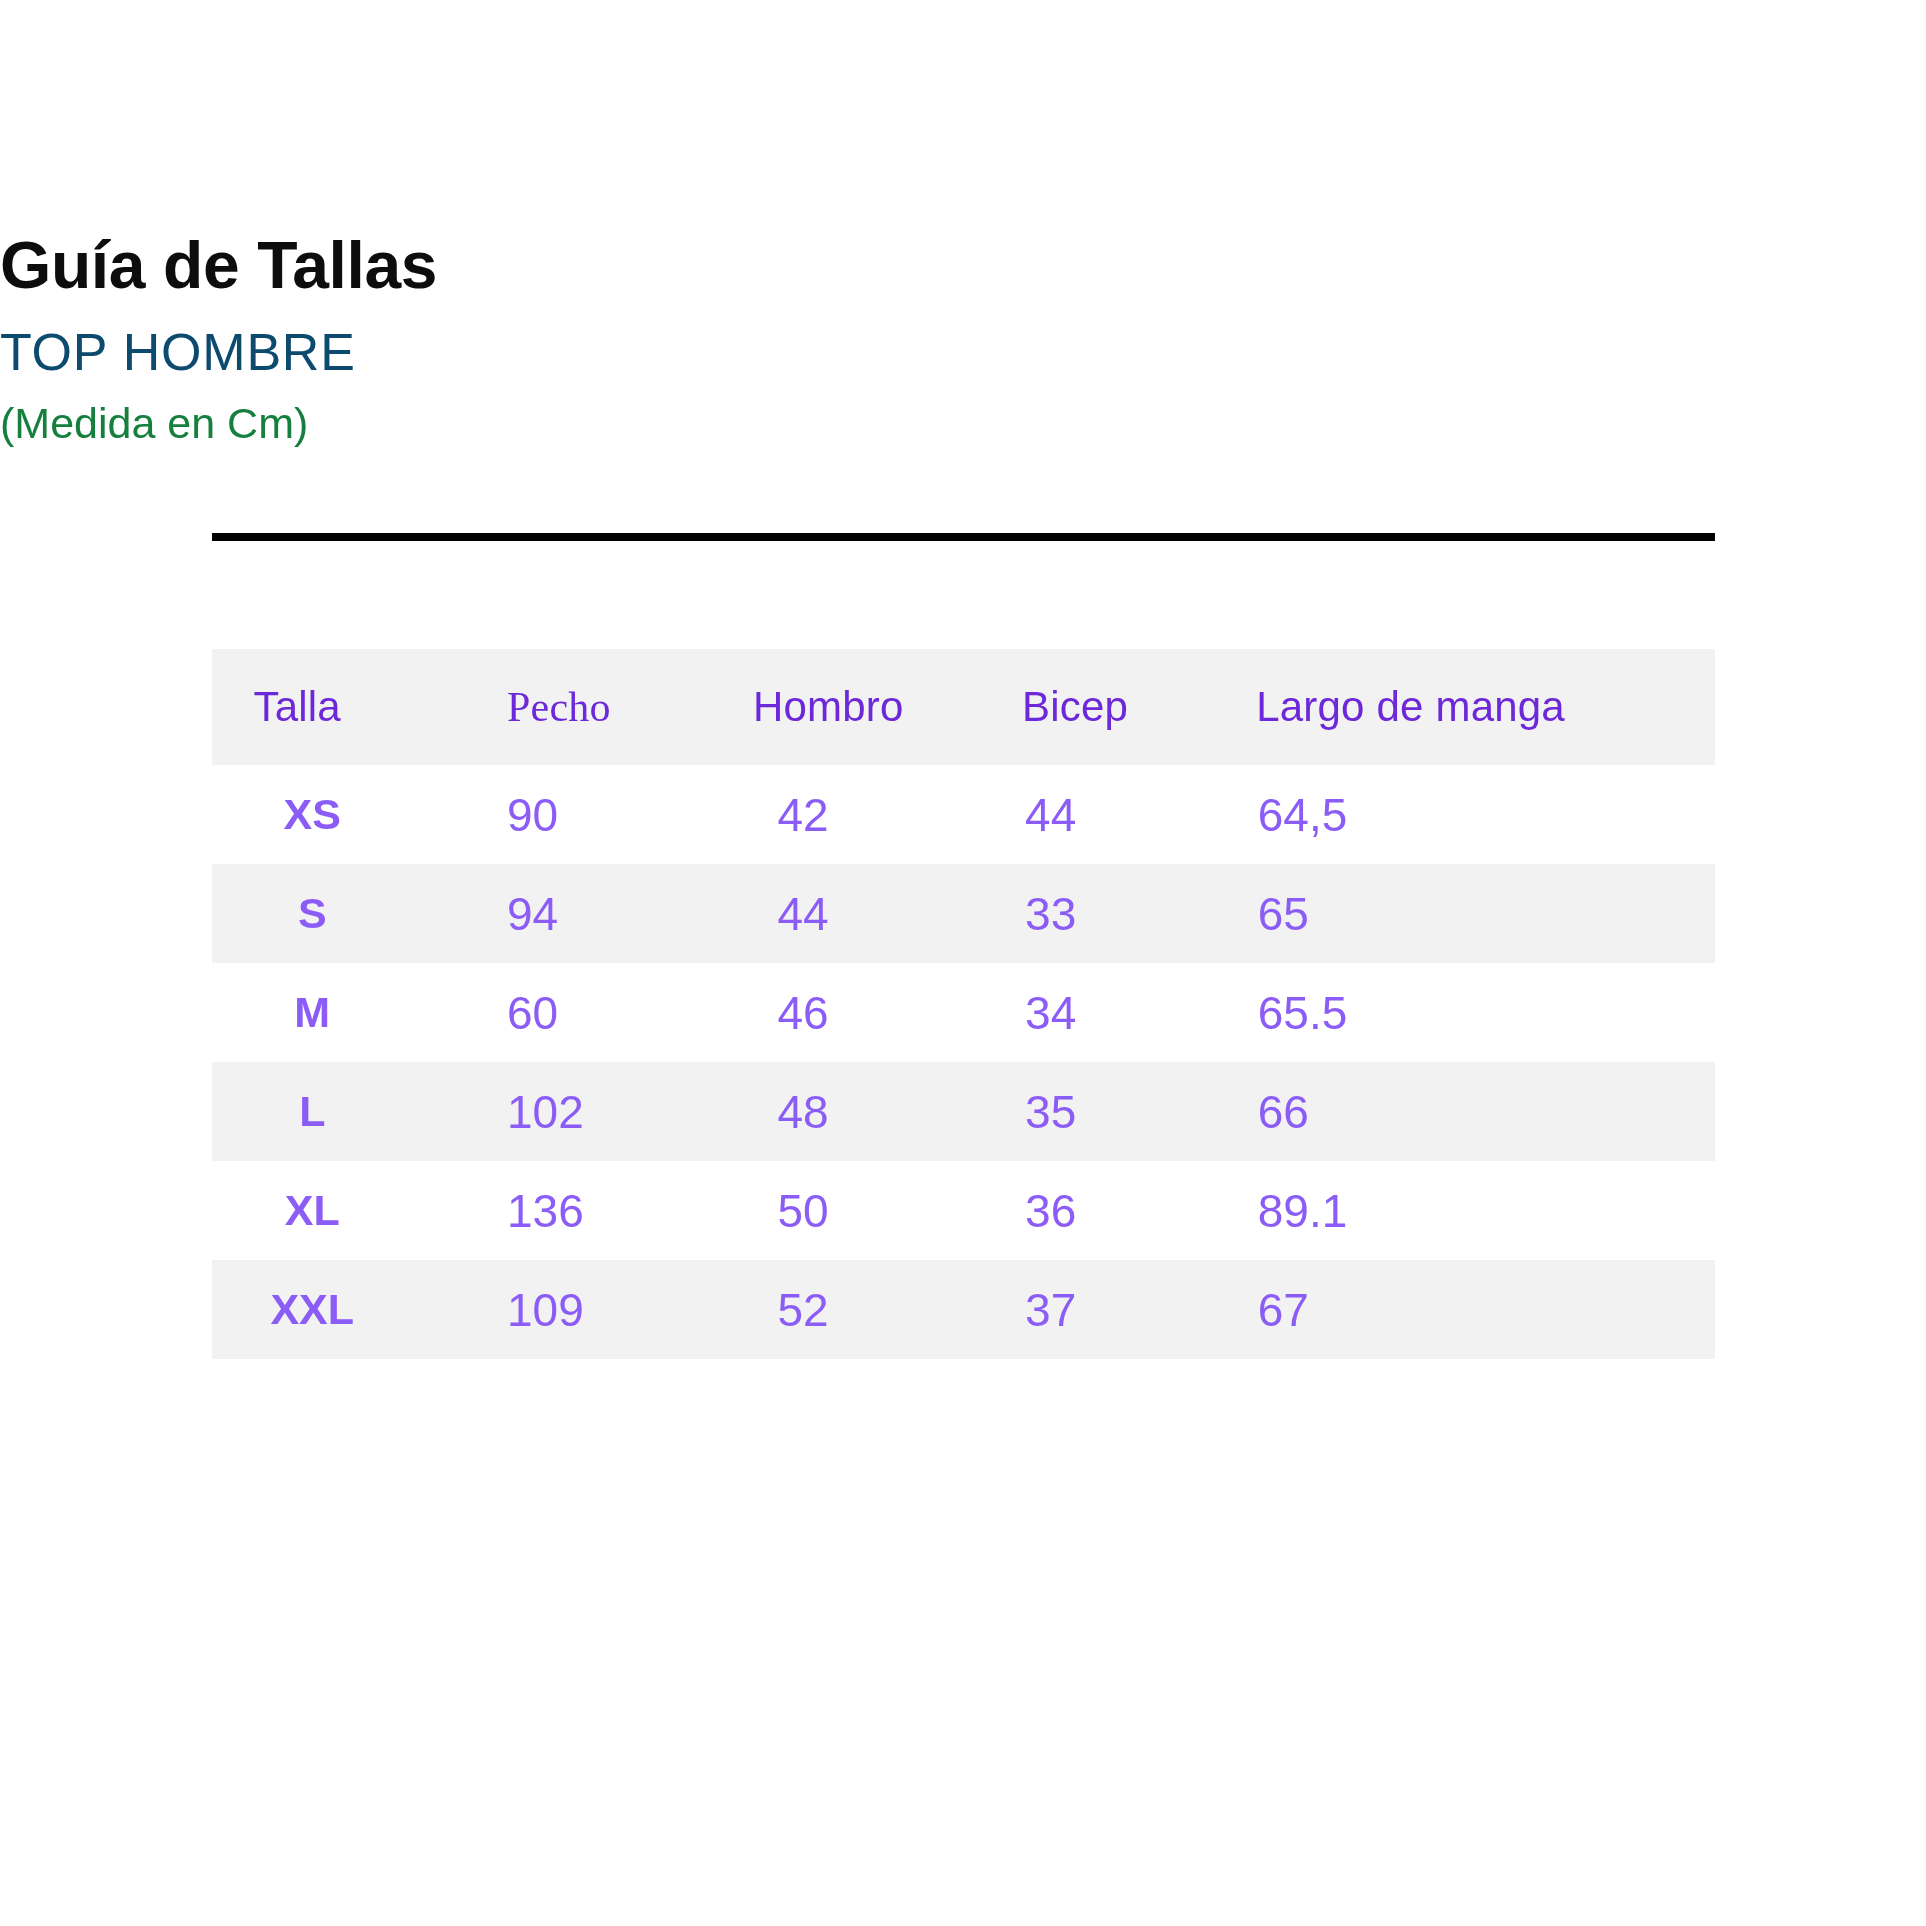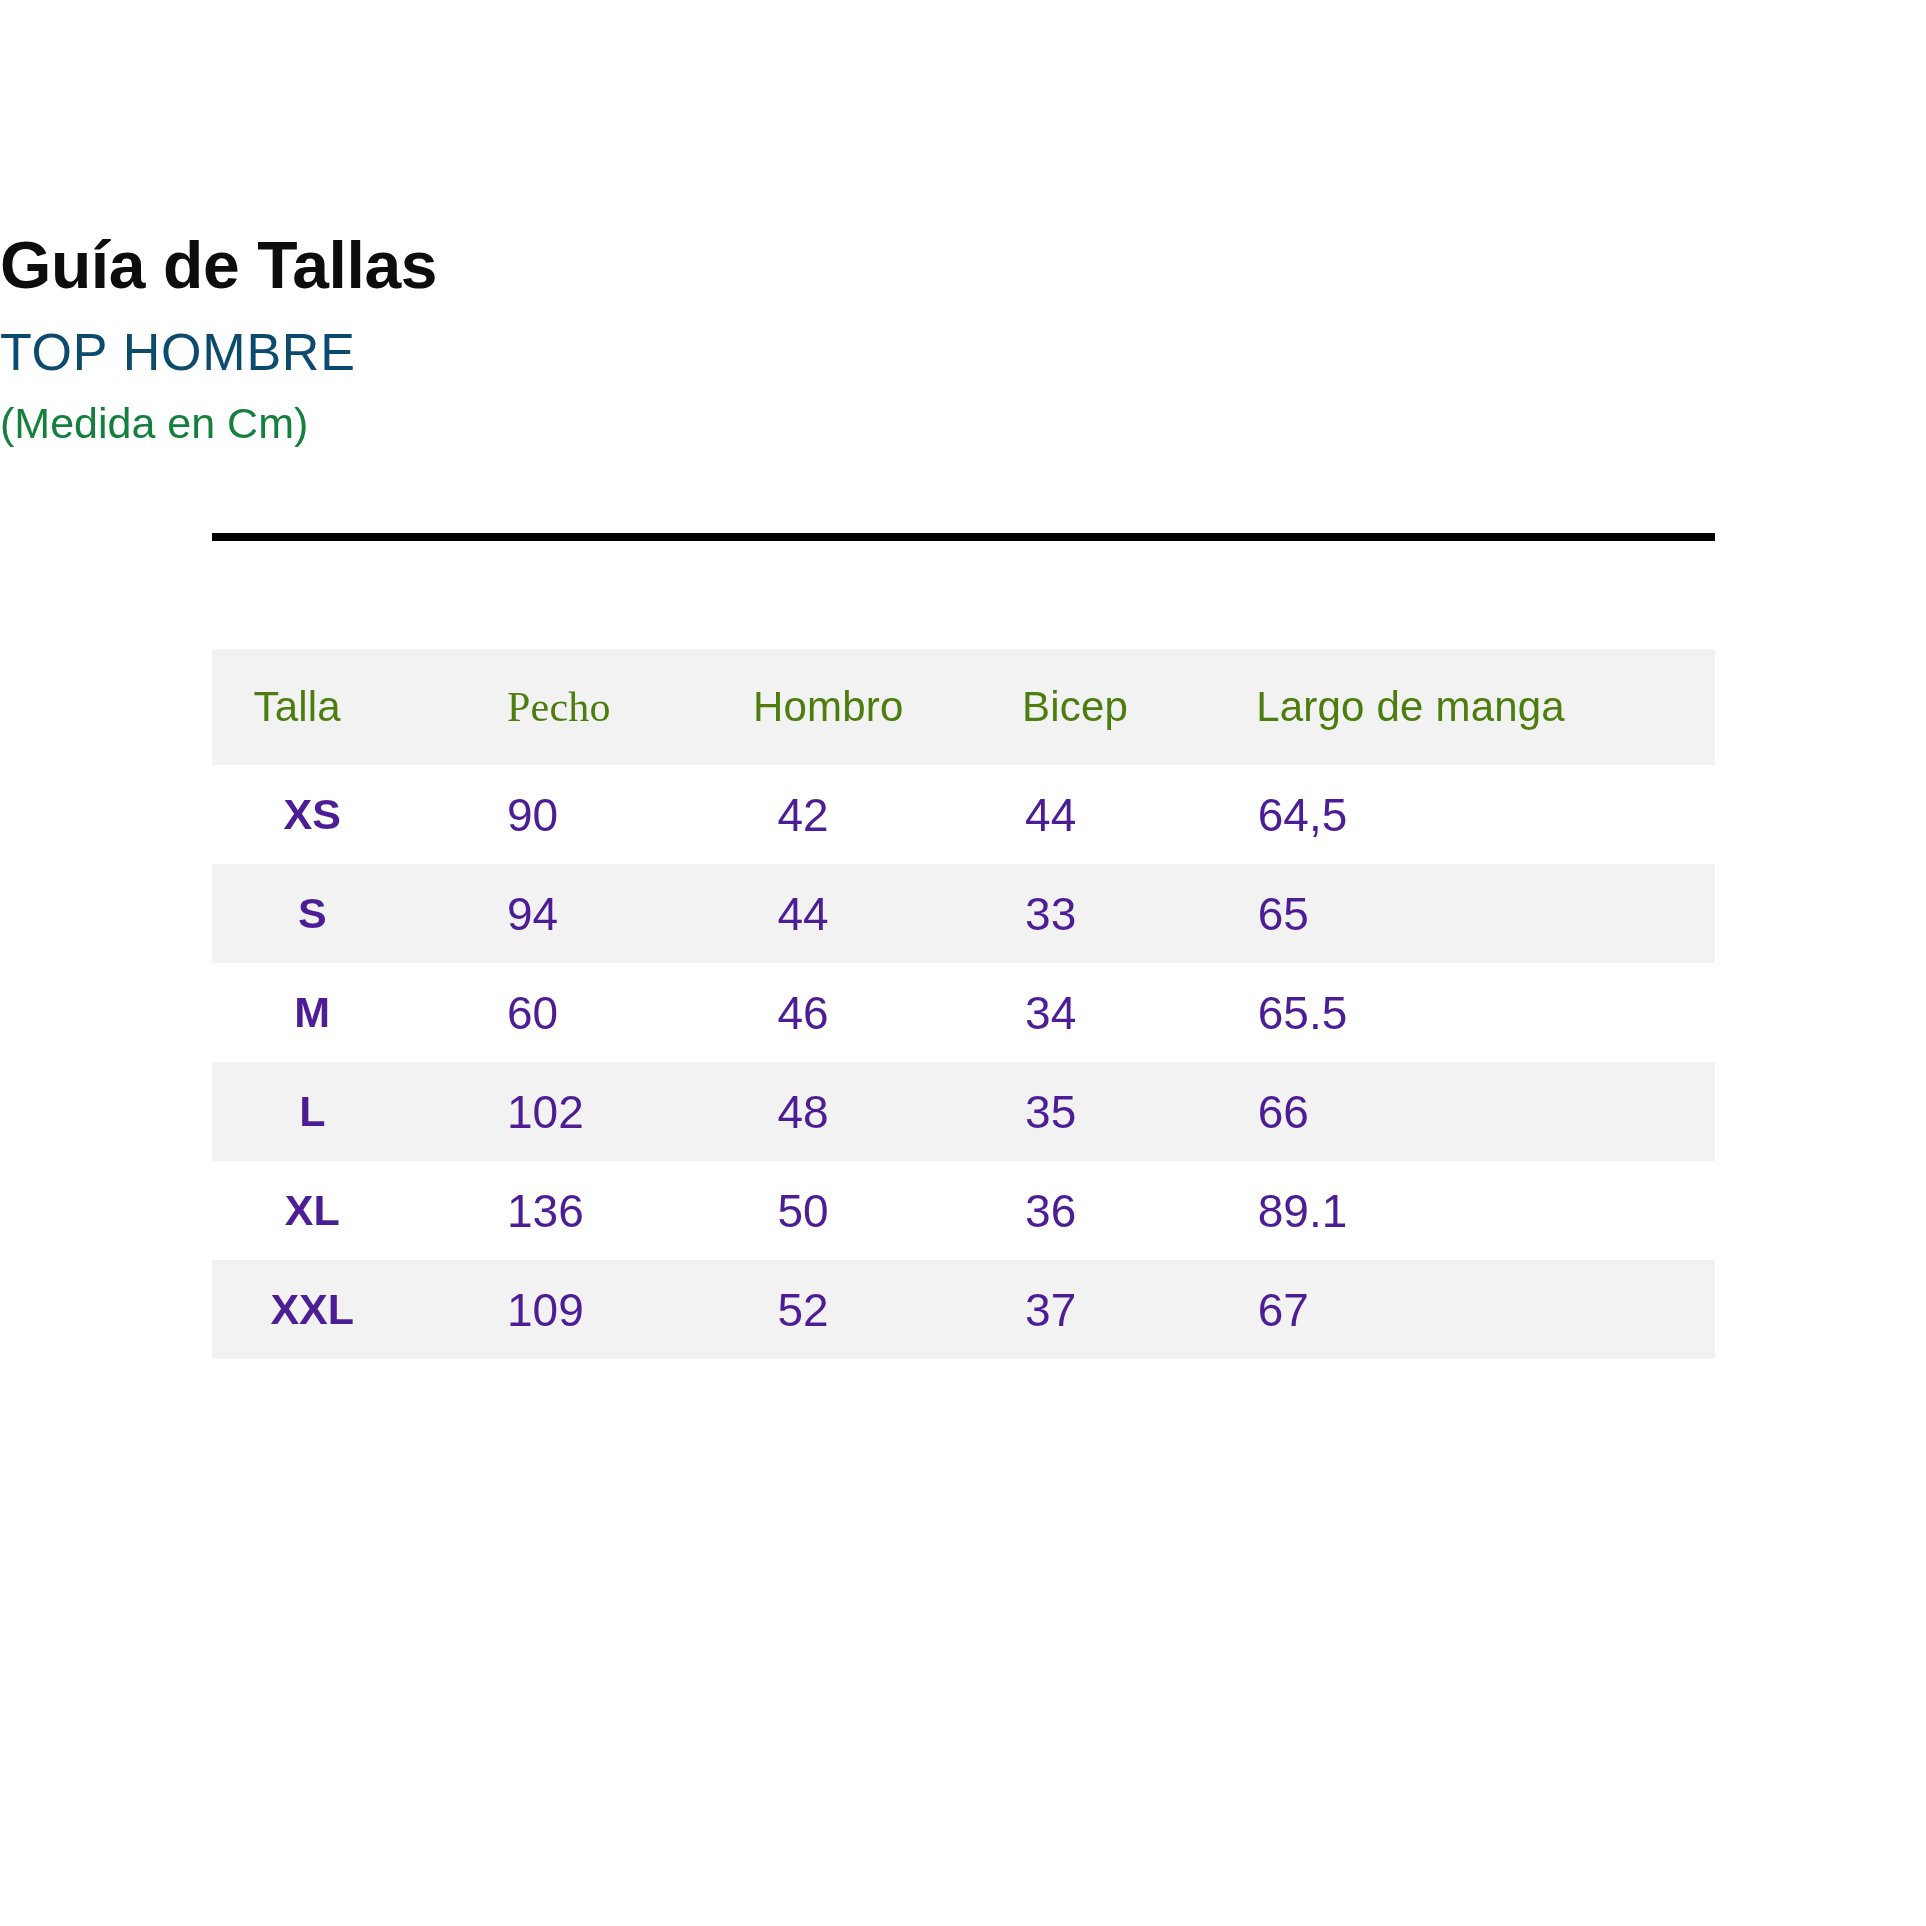--- a/index.html
+++ b/index.html
@@ -74,21 +74,21 @@
   table.size-table col.c-bicep   { width: 16%; }
   table.size-table col.c-manga   { width: 31%; }
 
   thead tr {
     background: #f2f2f2;
   }
 
   thead th {
     font-size: 42px;
     font-weight: 400;
-    color: #4d7c0f;
+    color: #6d28d9;
     text-align: left;
     padding: 34px 0 34px 0;
     letter-spacing: 0.2px;
   }
 
   thead th.h-talla  { padding-left: 42px; }
   thead th.h-pecho  { padding-left: 25px; font-family: Liberation Serif, serif; }
   thead th.h-hombro { padding-left: 15.4px; }
   thead th.h-bicep  { padding-left: 14px; }
   thead th.h-manga  { padding-left: 7.7px; }
@@ -97,21 +97,21 @@
     height: 99px;
   }
 
   tbody tr.shaded {
     background: #f2f2f2;
   }
 
   tbody td {
     font-size: 46px;
     font-weight: 400;
-    color: #4c1d95;
+    color: #8b5cf6;
     text-align: left;
     vertical-align: middle;
     padding: 0;
   }
 
   tbody td.size-label {
     font-weight: 700;
     font-size: 43px;
     text-align: center;
     padding-right: 69px;

